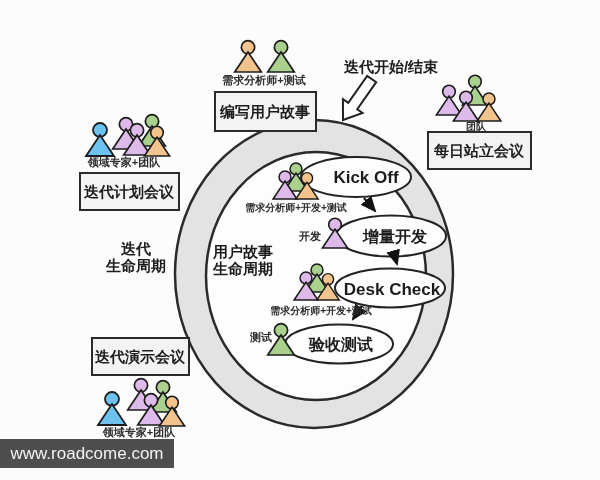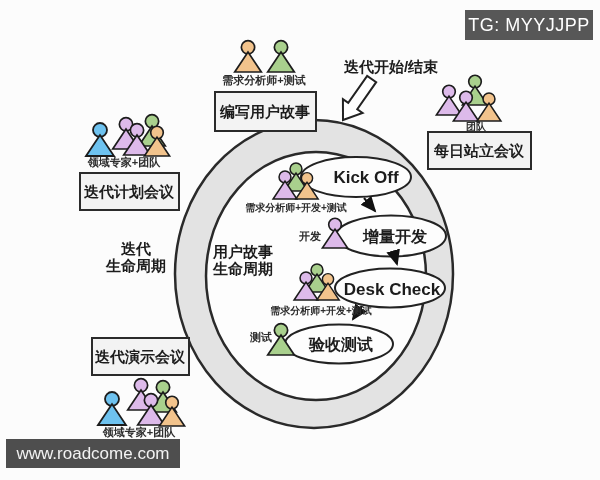--- a/index.html
+++ b/index.html
@@ -23,21 +23,21 @@
   .p-blue{fill:var(--person_blue);}
   .meet-box{fill:var(--box_fill);stroke:#2b2b2b;stroke-width:2;}
   .flow-ellipse{fill:#fdfdfd;stroke:#222222;stroke-width:2;}
   .flow-arrow{stroke:#111111;stroke-width:2;fill:none;}
   #tg-badge{
     position:absolute;left:465px;top:10px;width:128px;height:30px;
     background:var(--badge_bg);color:#ffffff;font-size:18px;
     display:flex;align-items:center;justify-content:center;letter-spacing:0.5px;
   }
   #bottom-bar{
-    position:absolute;left:6px;top:439px;width:174px;height:29px;
+    position:absolute;left:0;top:439px;width:174px;height:29px;
     background:var(--bar_bg);color:#f2f2f2;font-size:17px;
     display:flex;align-items:center;justify-content:center;
   }
   #watermark{
     position:absolute;left:420px;top:413px;width:120px;height:20px;
     color:var(--watermark_color);font-size:15px;text-align:center;
   }
 </style>
 </head>
 <body>
@@ -209,15 +209,14 @@
 
     <rect class="meet-box" x="92" y="338" width="97" height="37"></rect>
     <text class="box-label" x="140" y="362" text-anchor="middle">迭代演示会议</text>
 
     <g transform="translate(343,120) rotate(125)">
       <polygon points="0,0 -17,-12 -17,-5.5 -50,-5.5 -50,5.5 -17,5.5 -17,12" fill="#ffffff" stroke="#222222" stroke-width="2"></polygon>
     </g>
     <text class="cycle-label" x="391" y="72" text-anchor="middle">迭代开始/结束</text>
   </svg>
 
-  <div id="tg-badge">TG: MYYJJPP</div>
   <div id="bottom-bar">www.roadcome.com</div>
 </div>
 
 </body></html>

